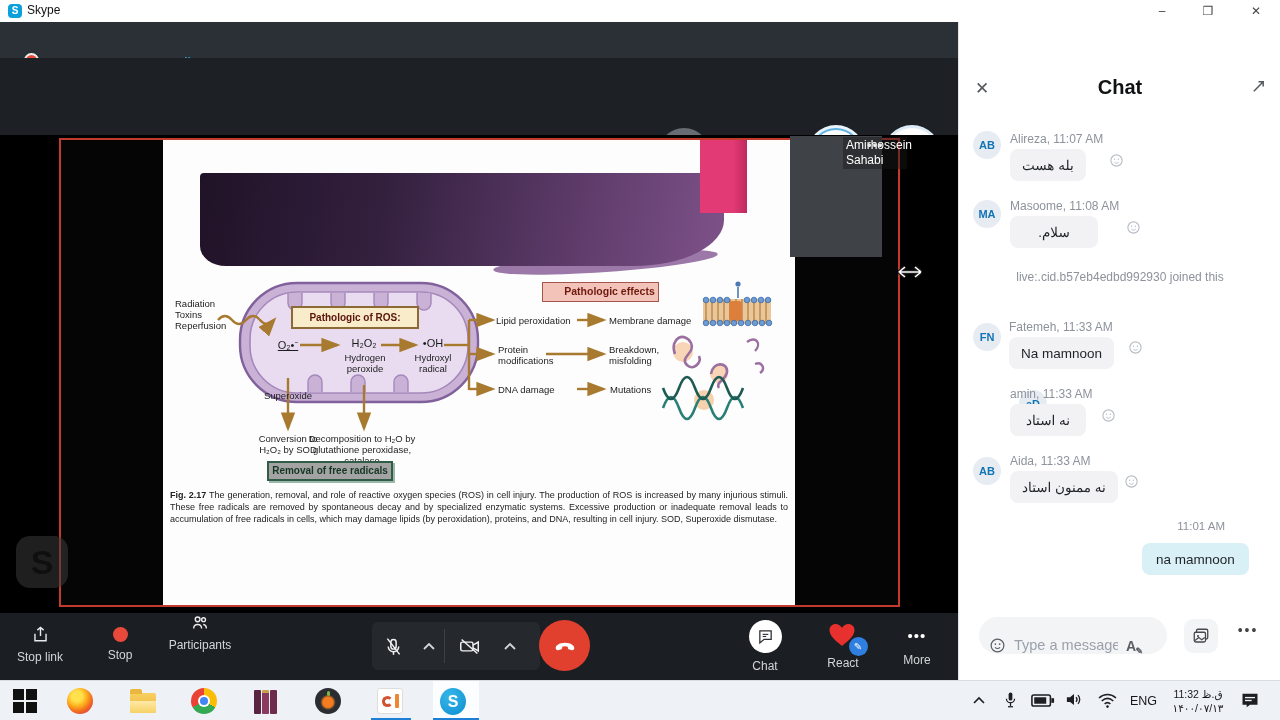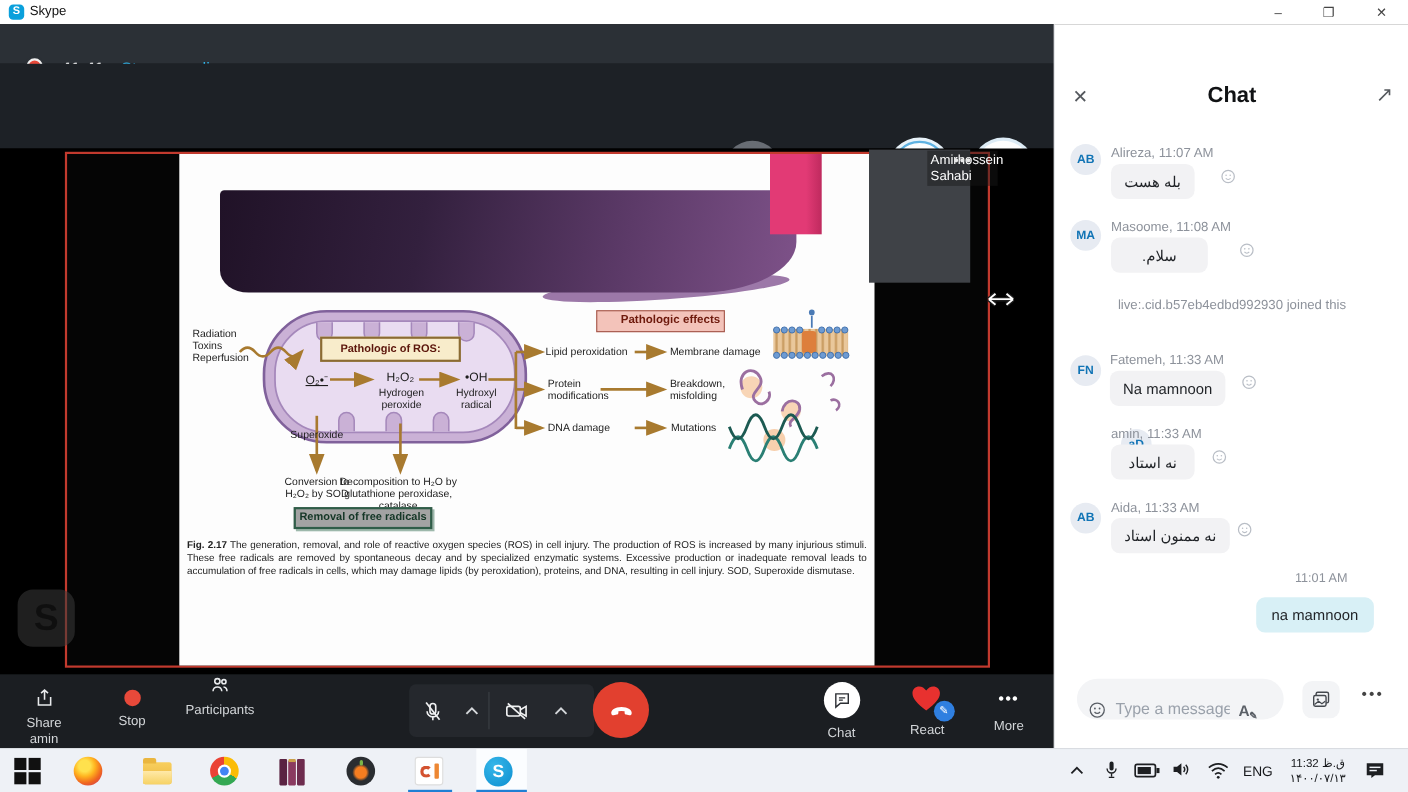--- a/index.html
+++ b/index.html
@@ -304,21 +304,21 @@
       <path d="M2 8h22M2 8l6-5M2 8l6 5M24 8l-6-5M24 8l-6 5" fill="none" stroke="#1d1d1d" stroke-width="4"></path>
       <path d="M2 8h22M2 8l6-5M2 8l6 5M24 8l-6-5M24 8l-6 5" fill="none" stroke="#fff" stroke-width="1.6"></path>
     </svg>
   </div>
 
   <div class="abs" id="toolbar">
     <div class="abs tbtn" style="left:12px;top:12px;width:56px;">
       <svg width="19" height="19" viewBox="0 0 24 24">
           <path d="M12 3v11M8 6.5L12 3l4 3.5M5 11v9h14v-9" fill="none" stroke="#e8eaec" stroke-width="1.8"></path>
         </svg>
-      <span class="tlabel">Share amin</span>
+      <span class="tlabel">Stop link</span>
     </div>
     <div class="abs tbtn" style="left:96px;top:12px;width:48px;">
       <div style="width:15px;height:15px;border-radius:50%;background:#e8493a;margin-top:2px;"></div>
       <span class="tlabel">Stop</span>
     </div>
     <div class="abs tbtn" style="left:158px;top:0;width:84px;">
       <svg width="20" height="19" viewBox="0 0 24 24">
           <circle cx="9" cy="8" r="3" fill="none" stroke="#e8eaec" stroke-width="1.8"></circle>
           <path d="M4 19.5c0-3 2.2-5 5-5s5 2 5 5" fill="none" stroke="#e8eaec" stroke-width="1.8"></path>
           <circle cx="16.5" cy="8.5" r="2.4" fill="none" stroke="#e8eaec" stroke-width="1.8"></circle>

